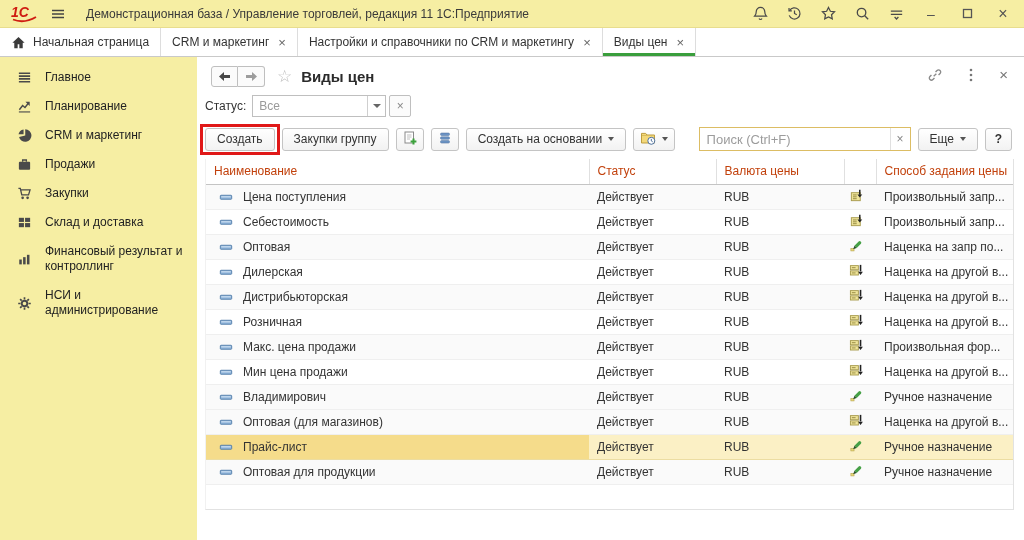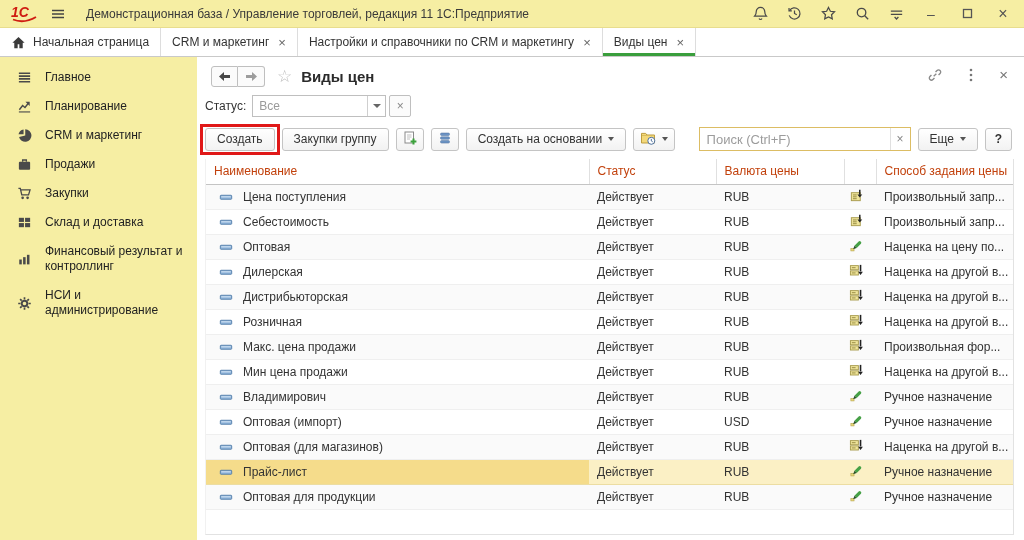--- a/index.html
+++ b/index.html
@@ -428,21 +428,21 @@
               </td>
               <td>Действует</td>
               <td>RUB</td>
               <td style="padding:3px 4px;"><span class="cell-icon">
                   <svg width="15" height="15" viewBox="0 0 16 16">
                     <rect x="2" y="11" width="3.4" height="2.8" fill="#e8d87a" stroke="#b3a04a" stroke-width="0.6"></rect>
                     <path d="M5.8 8.3 10.3 3.8a1.7 1.7 0 0 1 2.4 2.4L8.2 10.7z" fill="#46a046"></path>
                     <path d="M5.8 8.3 8.2 10.7 4.4 12z" fill="#28502a"></path>
                   </svg>
                 </span></td>
-              <td>Наценка на цену по...</td>
+              <td>Наценка на запр по...</td>
             </tr>
 
             <tr>
               <td class="td-name">
                 <span class="cell-name">
                   <span class="cell-icon">
                     <svg width="14" height="14" viewBox="0 0 16 16">
                       <rect x="1.5" y="6" width="13" height="4.6" rx="0.8" fill="#8fb3d9" stroke="#4e7aa8"></rect>
                       <rect x="2.6" y="7" width="10.8" height="1.5" fill="#c6dbee"></rect>
                     </svg>
@@ -585,43 +585,20 @@
               <td style="padding:3px 4px;"><span class="cell-icon">
                   <svg width="15" height="15" viewBox="0 0 16 16">
                     <rect x="2" y="11" width="3.4" height="2.8" fill="#e8d87a" stroke="#b3a04a" stroke-width="0.6"></rect>
                     <path d="M5.8 8.3 10.3 3.8a1.7 1.7 0 0 1 2.4 2.4L8.2 10.7z" fill="#46a046"></path>
                     <path d="M5.8 8.3 8.2 10.7 4.4 12z" fill="#28502a"></path>
                   </svg>
                 </span></td>
               <td>Ручное назначение</td>
             </tr>
 
-            <tr>
-              <td class="td-name">
-                <span class="cell-name">
-                  <span class="cell-icon">
-                    <svg width="14" height="14" viewBox="0 0 16 16">
-                      <rect x="1.5" y="6" width="13" height="4.6" rx="0.8" fill="#8fb3d9" stroke="#4e7aa8"></rect>
-                      <rect x="2.6" y="7" width="10.8" height="1.5" fill="#c6dbee"></rect>
-                    </svg>
-                  </span>
-                  <span>Оптовая (импорт)</span>
-                </span>
-              </td>
-              <td>Действует</td>
-              <td>USD</td>
-              <td style="padding:3px 4px;"><span class="cell-icon">
-                  <svg width="15" height="15" viewBox="0 0 16 16">
-                    <rect x="2" y="11" width="3.4" height="2.8" fill="#e8d87a" stroke="#b3a04a" stroke-width="0.6"></rect>
-                    <path d="M5.8 8.3 10.3 3.8a1.7 1.7 0 0 1 2.4 2.4L8.2 10.7z" fill="#46a046"></path>
-                    <path d="M5.8 8.3 8.2 10.7 4.4 12z" fill="#28502a"></path>
-                  </svg>
-                </span></td>
-              <td>Ручное назначение</td>
-            </tr>
 
             <tr class="alt">
               <td class="td-name">
                 <span class="cell-name">
                   <span class="cell-icon">
                     <svg width="14" height="14" viewBox="0 0 16 16">
                       <rect x="1.5" y="6" width="13" height="4.6" rx="0.8" fill="#8fb3d9" stroke="#4e7aa8"></rect>
                       <rect x="2.6" y="7" width="10.8" height="1.5" fill="#c6dbee"></rect>
                     </svg>
                   </span>

